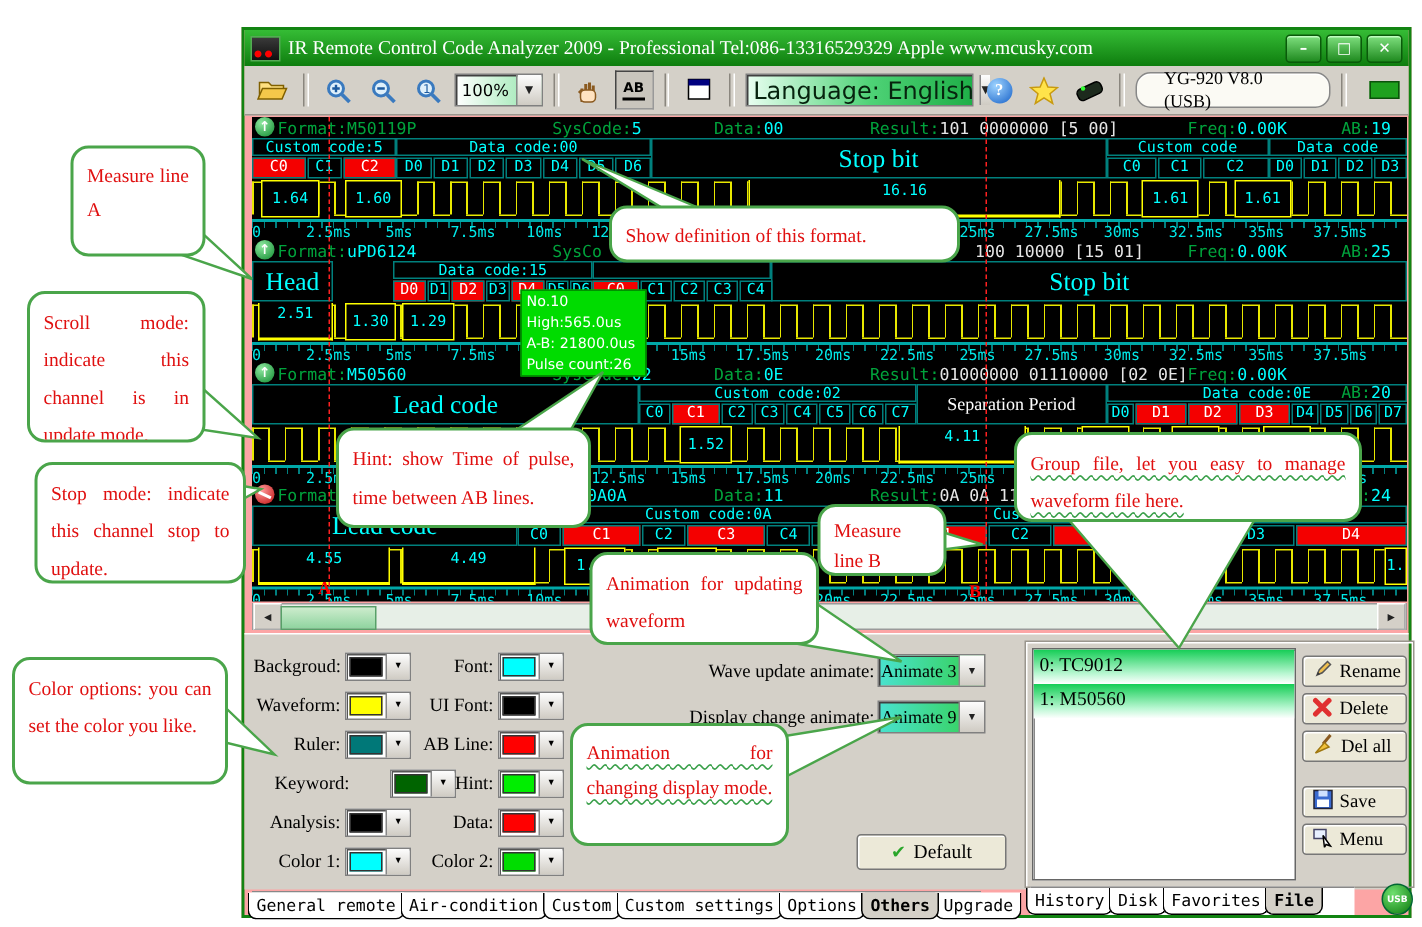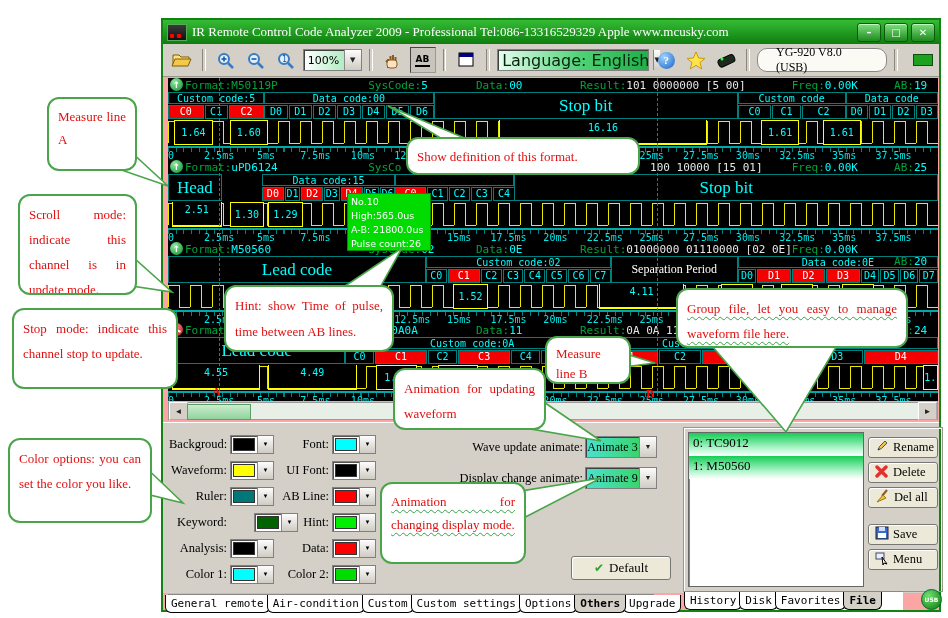--- a/index.html
+++ b/index.html
@@ -133,21 +133,21 @@
   .usb{position:absolute;left:758px;top:569px;width:19px;height:19px;border-radius:50%;
        background:radial-gradient(circle at 35% 30%,#6fe06f,#0c7a0c);border:1px solid #063;
        color:#fff;font:bold 6px "DejaVu Sans",sans-serif;display:flex;align-items:center;justify-content:center;}
   
   .co{position:absolute;background:#fff;border:2px solid #4aa54a;border-radius:12px;z-index:10;
       color:#e01010;font:13px "Liberation Serif",serif;padding:6px 9px;box-sizing:border-box;
       text-align:justify;line-height:23px;overflow:hidden;}
   .co.wavy{text-decoration:underline wavy #3aa04a 1px;text-underline-offset:3px;}
   #co-measure-a{left:47px;top:97px;width:90px;height:74px;}
   #co-scroll{left:18px;top:194px;width:119px;height:101px;line-height:25px;}
-  #co-stop{left:12px;top:308px;width:166px;height:81px;line-height:25px;}
+  #co-stop{left:23px;top:308px;width:141px;height:81px;line-height:25px;}
   #co-color{left:8px;top:438px;width:144px;height:85px;line-height:25px;}
   #co-format{left:406px;top:137px;width:234px;height:38px;line-height:24px;text-align:left;}
   #co-hint{left:224px;top:285px;width:170px;height:67px;line-height:26px;}
   #co-measure-b{left:545px;top:336px;width:86px;height:48px;line-height:20px;}
   #co-group{left:676px;top:288px;width:232px;height:60px;line-height:25px;}
   #co-anim-wave{left:393px;top:368px;width:153px;height:62px;line-height:25px;}
   #co-anim-display{left:380px;top:482px;width:146px;height:82px;line-height:23px;}
   #tails{position:absolute;left:0;top:0;width:948px;height:618px;z-index:9;pointer-events:none;}
   #tails polygon{fill:#fff;stroke:#4aa54a;stroke-width:1.6;}
 </style>
@@ -584,21 +584,21 @@
               <span class="carrow"></span>
             </span>
           </div>
           <div class="crow" style="left: 6px; top: 64px;">
             <span class="clabel" style="width: 58px;">Ruler:</span>
             <span class="ccombo">
               <span class="swatch" style="background: rgb(0, 120, 120);"></span>
               <span class="carrow"></span>
             </span>
           </div>
-          <div class="crow" style="left: 6px; top: 90px; gap: 24px;">
+          <div class="crow" style="left: 12px; top: 90px; gap: 24px;">
             <span class="clabel" style="width: 58px;">Keyword:</span>
             <span class="ccombo">
               <span class="swatch" style="background: rgb(0, 100, 0);"></span>
               <span class="carrow"></span>
             </span>
           </div>
           <div class="crow" style="left: 6px; top: 116px;">
             <span class="clabel" style="width: 58px;">Analysis:</span>
             <span class="ccombo">
               <span class="swatch" style="background: rgb(0, 0, 0);"></span>

